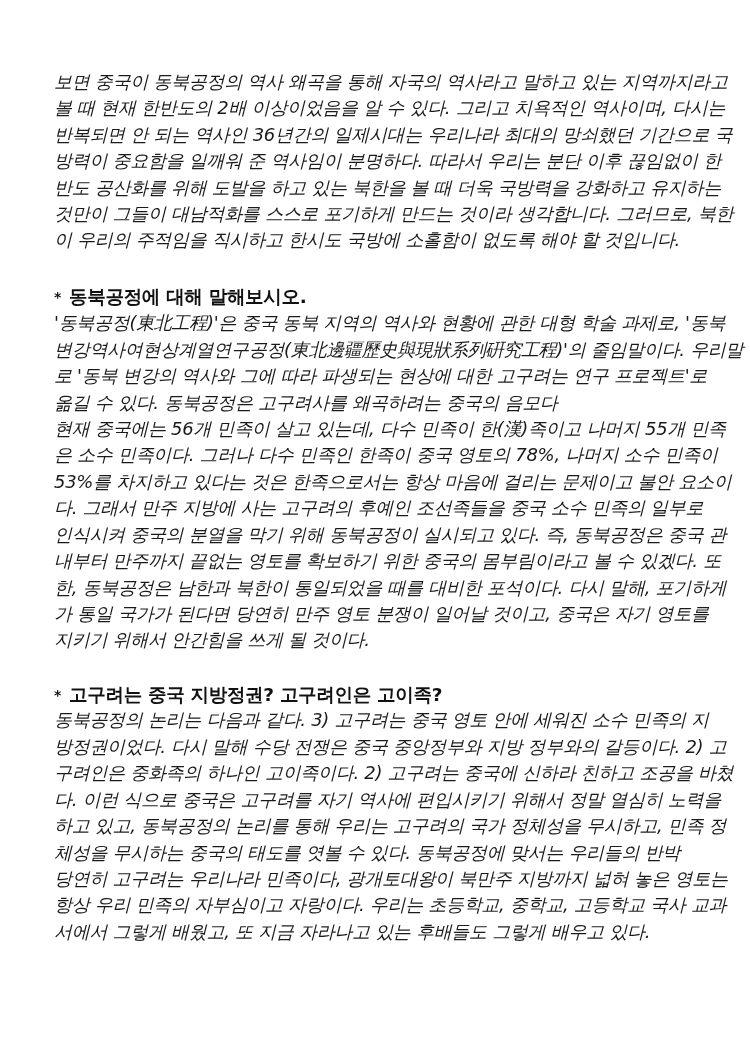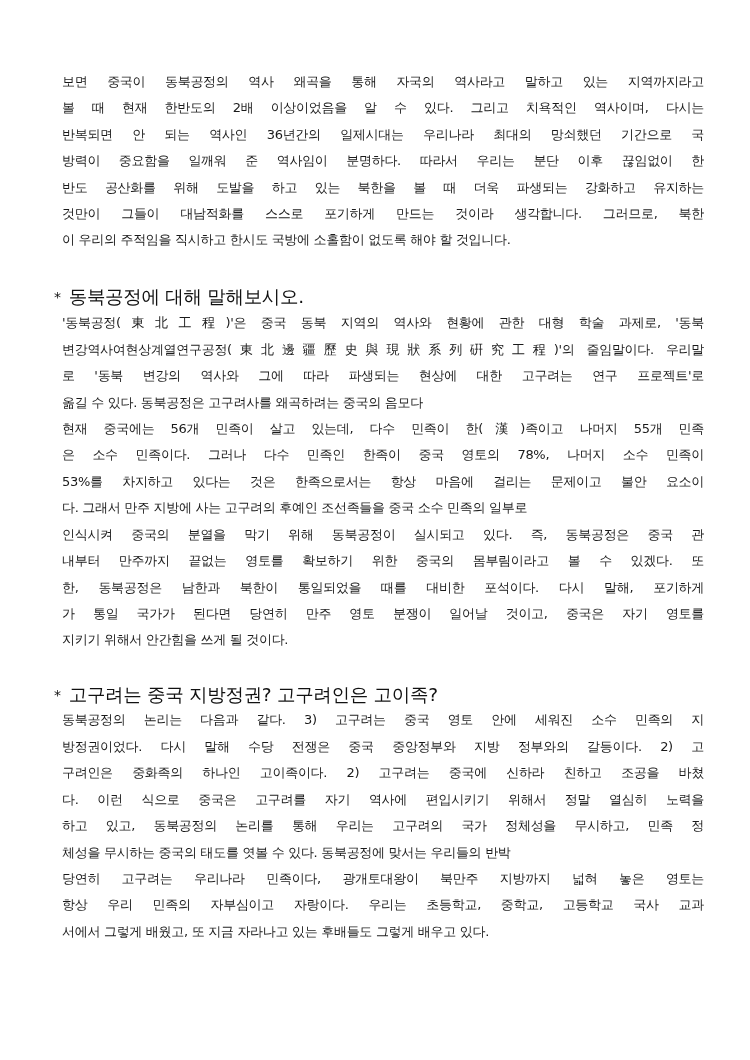--- a/index.html
+++ b/index.html
@@ -1,37 +1,37 @@
 <!DOCTYPE html>
 <html><head>
 <meta charset="utf-8">
 <style>
   html, body { margin: 0; padding: 0; background: #ffffff; }
   body { width: 750px; height: 1060px; position: relative; overflow: hidden; }
   .page { position: absolute; left: 54px; top: 0; width: 642px; color: #1a1a1a;
           font-family: "DejaVu Sans", "Liberation Sans", sans-serif; }
-  .line { position: absolute; left: 8px; width: 642px; height: 26px; line-height: 26px;
-          font-size: 13px; white-space: nowrap; text-align: justify; text-align-last: justify;
-          letter-spacing: -0.3px; }
+  .line { position: absolute; left: 0; width: 642px; height: 26px; line-height: 26px;
+          font-size: 18px; white-space: nowrap; text-align: justify; text-align-last: justify;
+          letter-spacing: -0.3px; font-style: italic; }
   .line.last { text-align-last: left; }
   .heading { position: absolute; left: 0; height: 30px; line-height: 30px; font-size: 18.5px;
-             font-weight: normal; white-space: nowrap; letter-spacing: -0.3px; color: #111; }
+             font-weight: bold; white-space: nowrap; letter-spacing: -0.3px; color: #111; }
   .heading .star { font-size: 14px; margin-right: 8px; position: relative; top: -1px; }
 </style>
 </head>
 <body>
 
 <div class="page">
 
   <div>
     <div class="line" style="top:69px">보면 중국이 동북공정의 역사 왜곡을 통해 자국의 역사라고 말하고 있는 지역까지라고</div>
     <div class="line" style="top:95px">볼 때 현재 한반도의 2배 이상이었음을 알 수 있다. 그리고 치욕적인 역사이며, 다시는</div>
     <div class="line" style="top:122px">반복되면 안 되는 역사인 36년간의 일제시대는 우리나라 최대의 망쇠했던 기간으로 국</div>
     <div class="line" style="top:148px">방력이 중요함을 일깨워 준 역사임이 분명하다. 따라서 우리는 분단 이후 끊임없이 한</div>
-    <div class="line" style="top:175px">반도 공산화를 위해 도발을 하고 있는 북한을 볼 때 더욱 파생되는 강화하고 유지하는</div>
+    <div class="line" style="top:175px">반도 공산화를 위해 도발을 하고 있는 북한을 볼 때 더욱 국방력을 강화하고 유지하는</div>
     <div class="line" style="top:201px">것만이 그들이 대남적화를 스스로 포기하게 만드는 것이라 생각합니다. 그러므로, 북한</div>
     <div class="line last" style="top:227px">이 우리의 주적임을 직시하고 한시도 국방에 소홀함이 없도록 해야 할 것입니다.</div>
   </div>
 
   <div>
     <div class="heading" style="top:282px">
       <span class="star">*</span><span>동북공정에 대해 말해보시오.</span>
     </div>
     <div class="line" style="top:310px">'동북공정(東北工程)'은 중국 동북 지역의 역사와 현황에 관한 대형 학술 과제로, '동북</div>
     <div class="line" style="top:337px">변강역사여현상계열연구공정(東北邊疆歷史與現狀系列硏究工程)'의  줄임말이다.  우리말</div>

